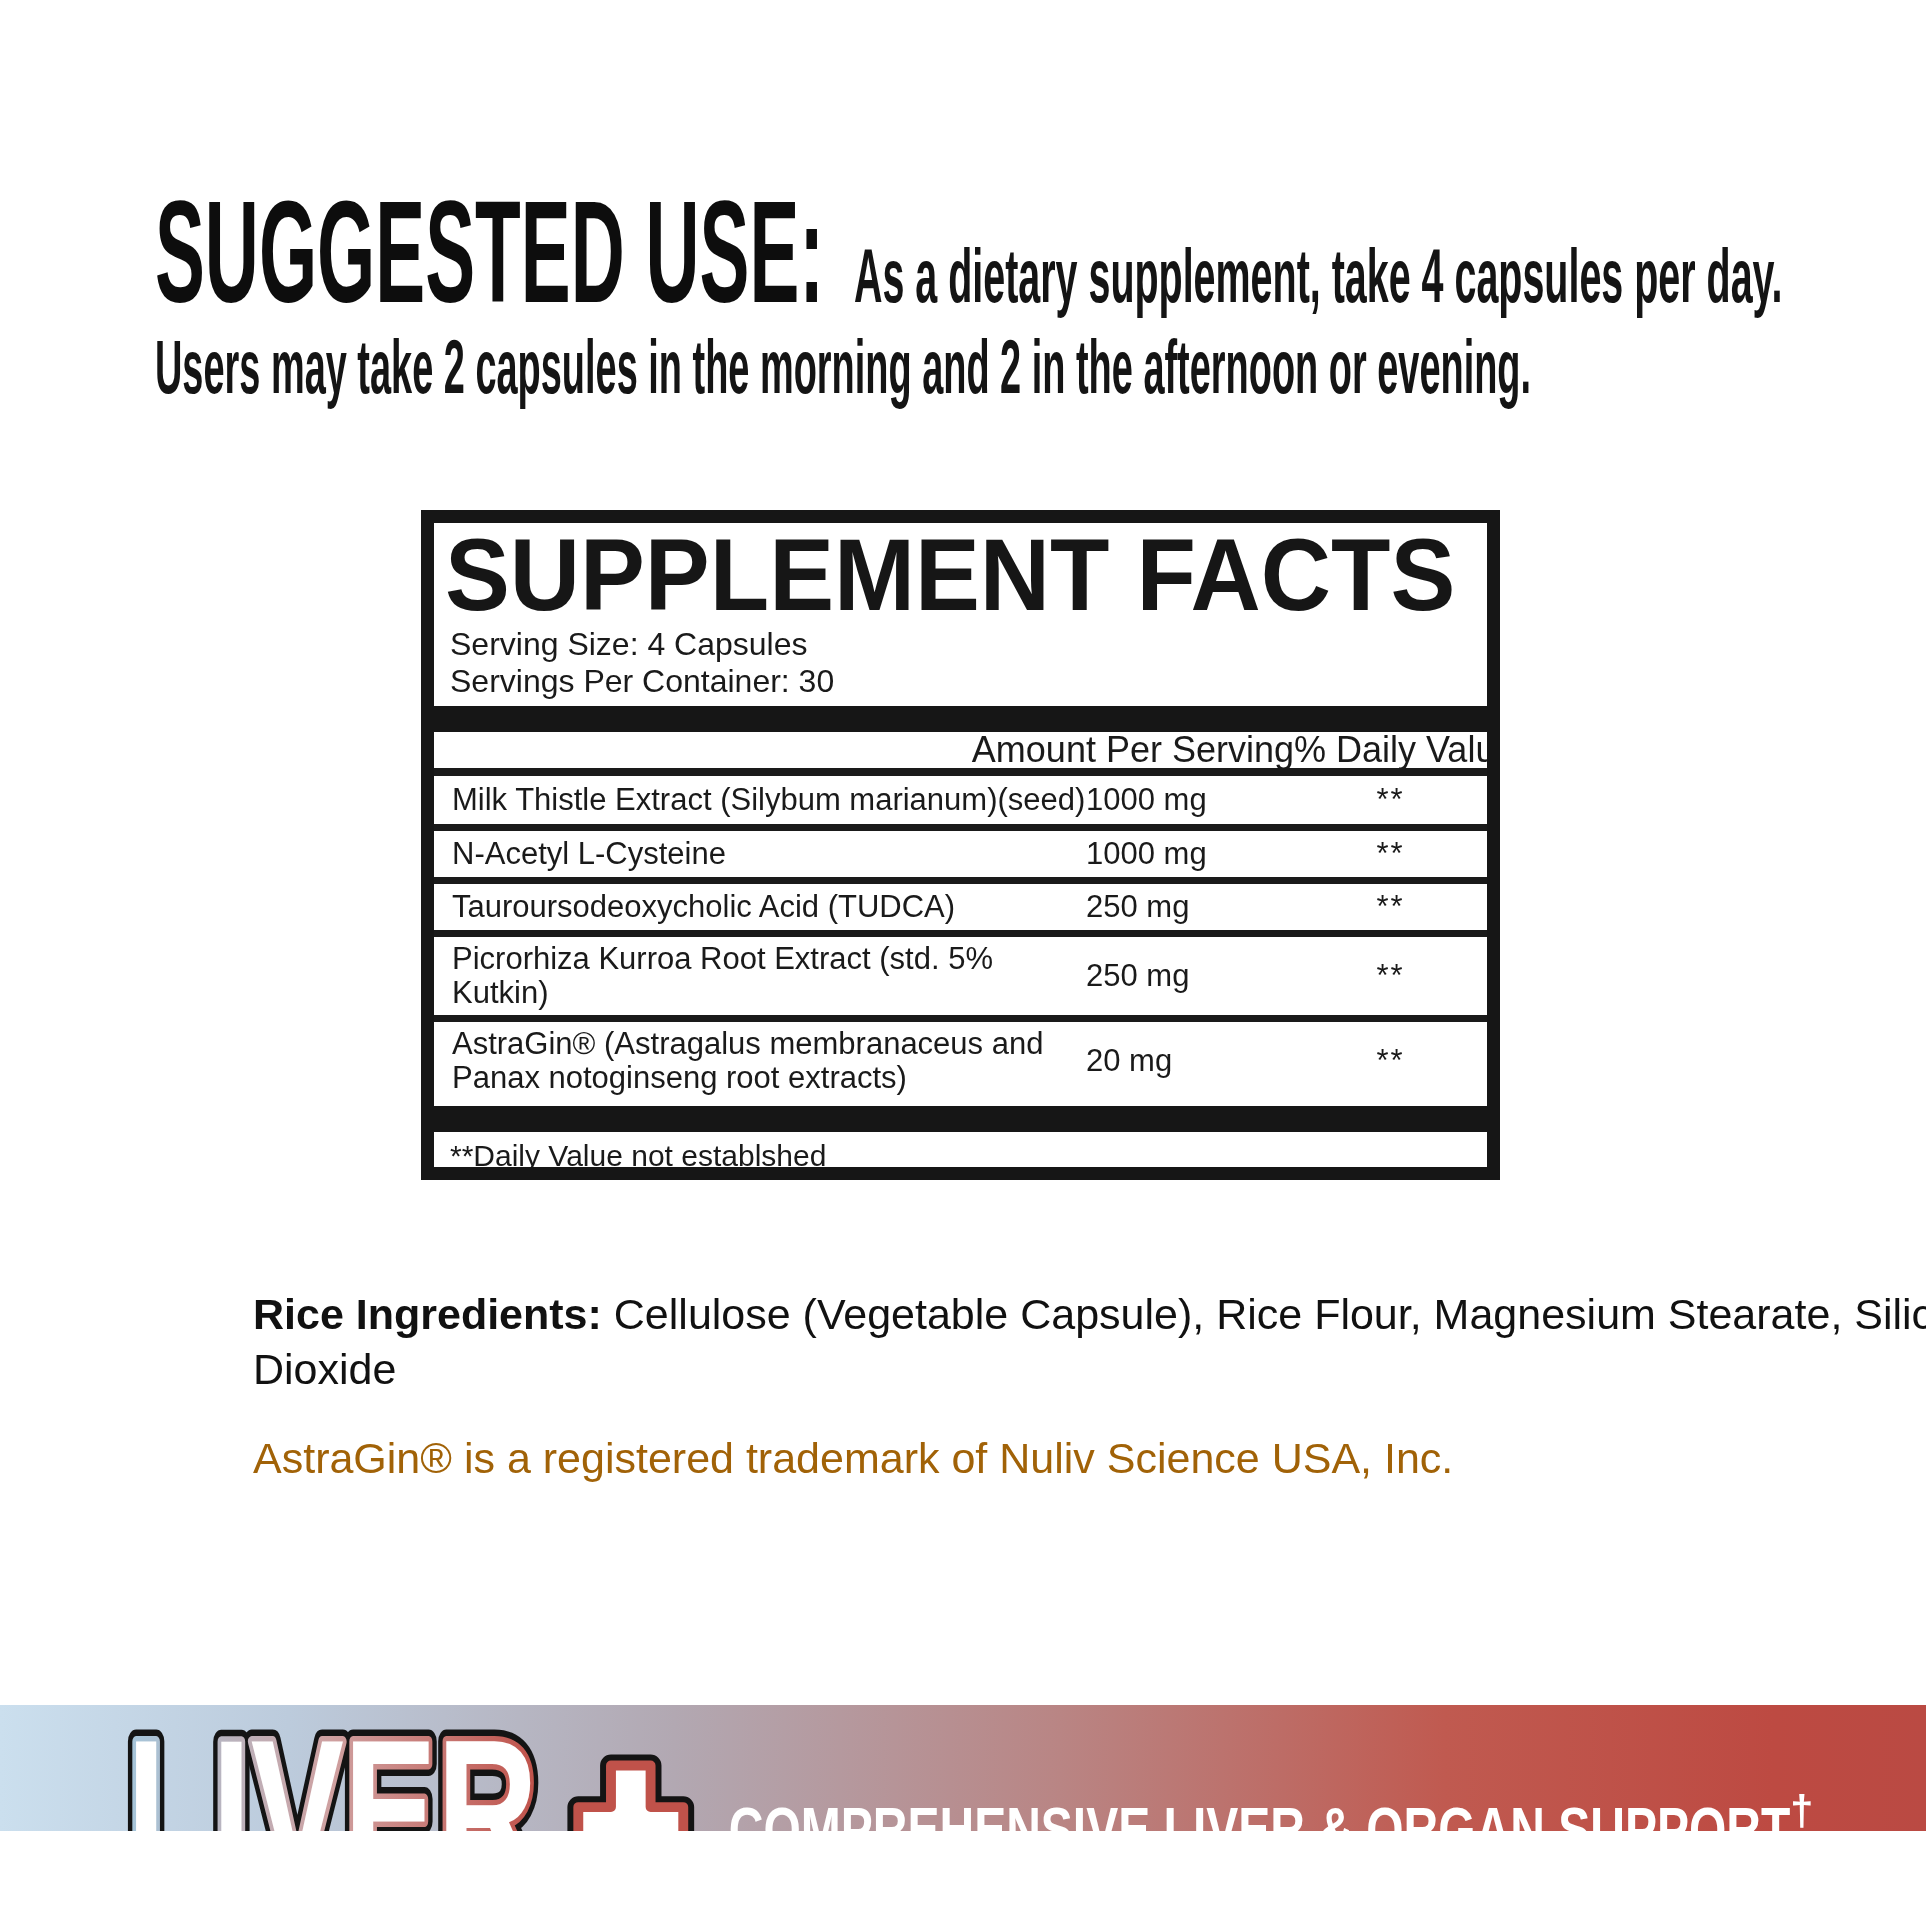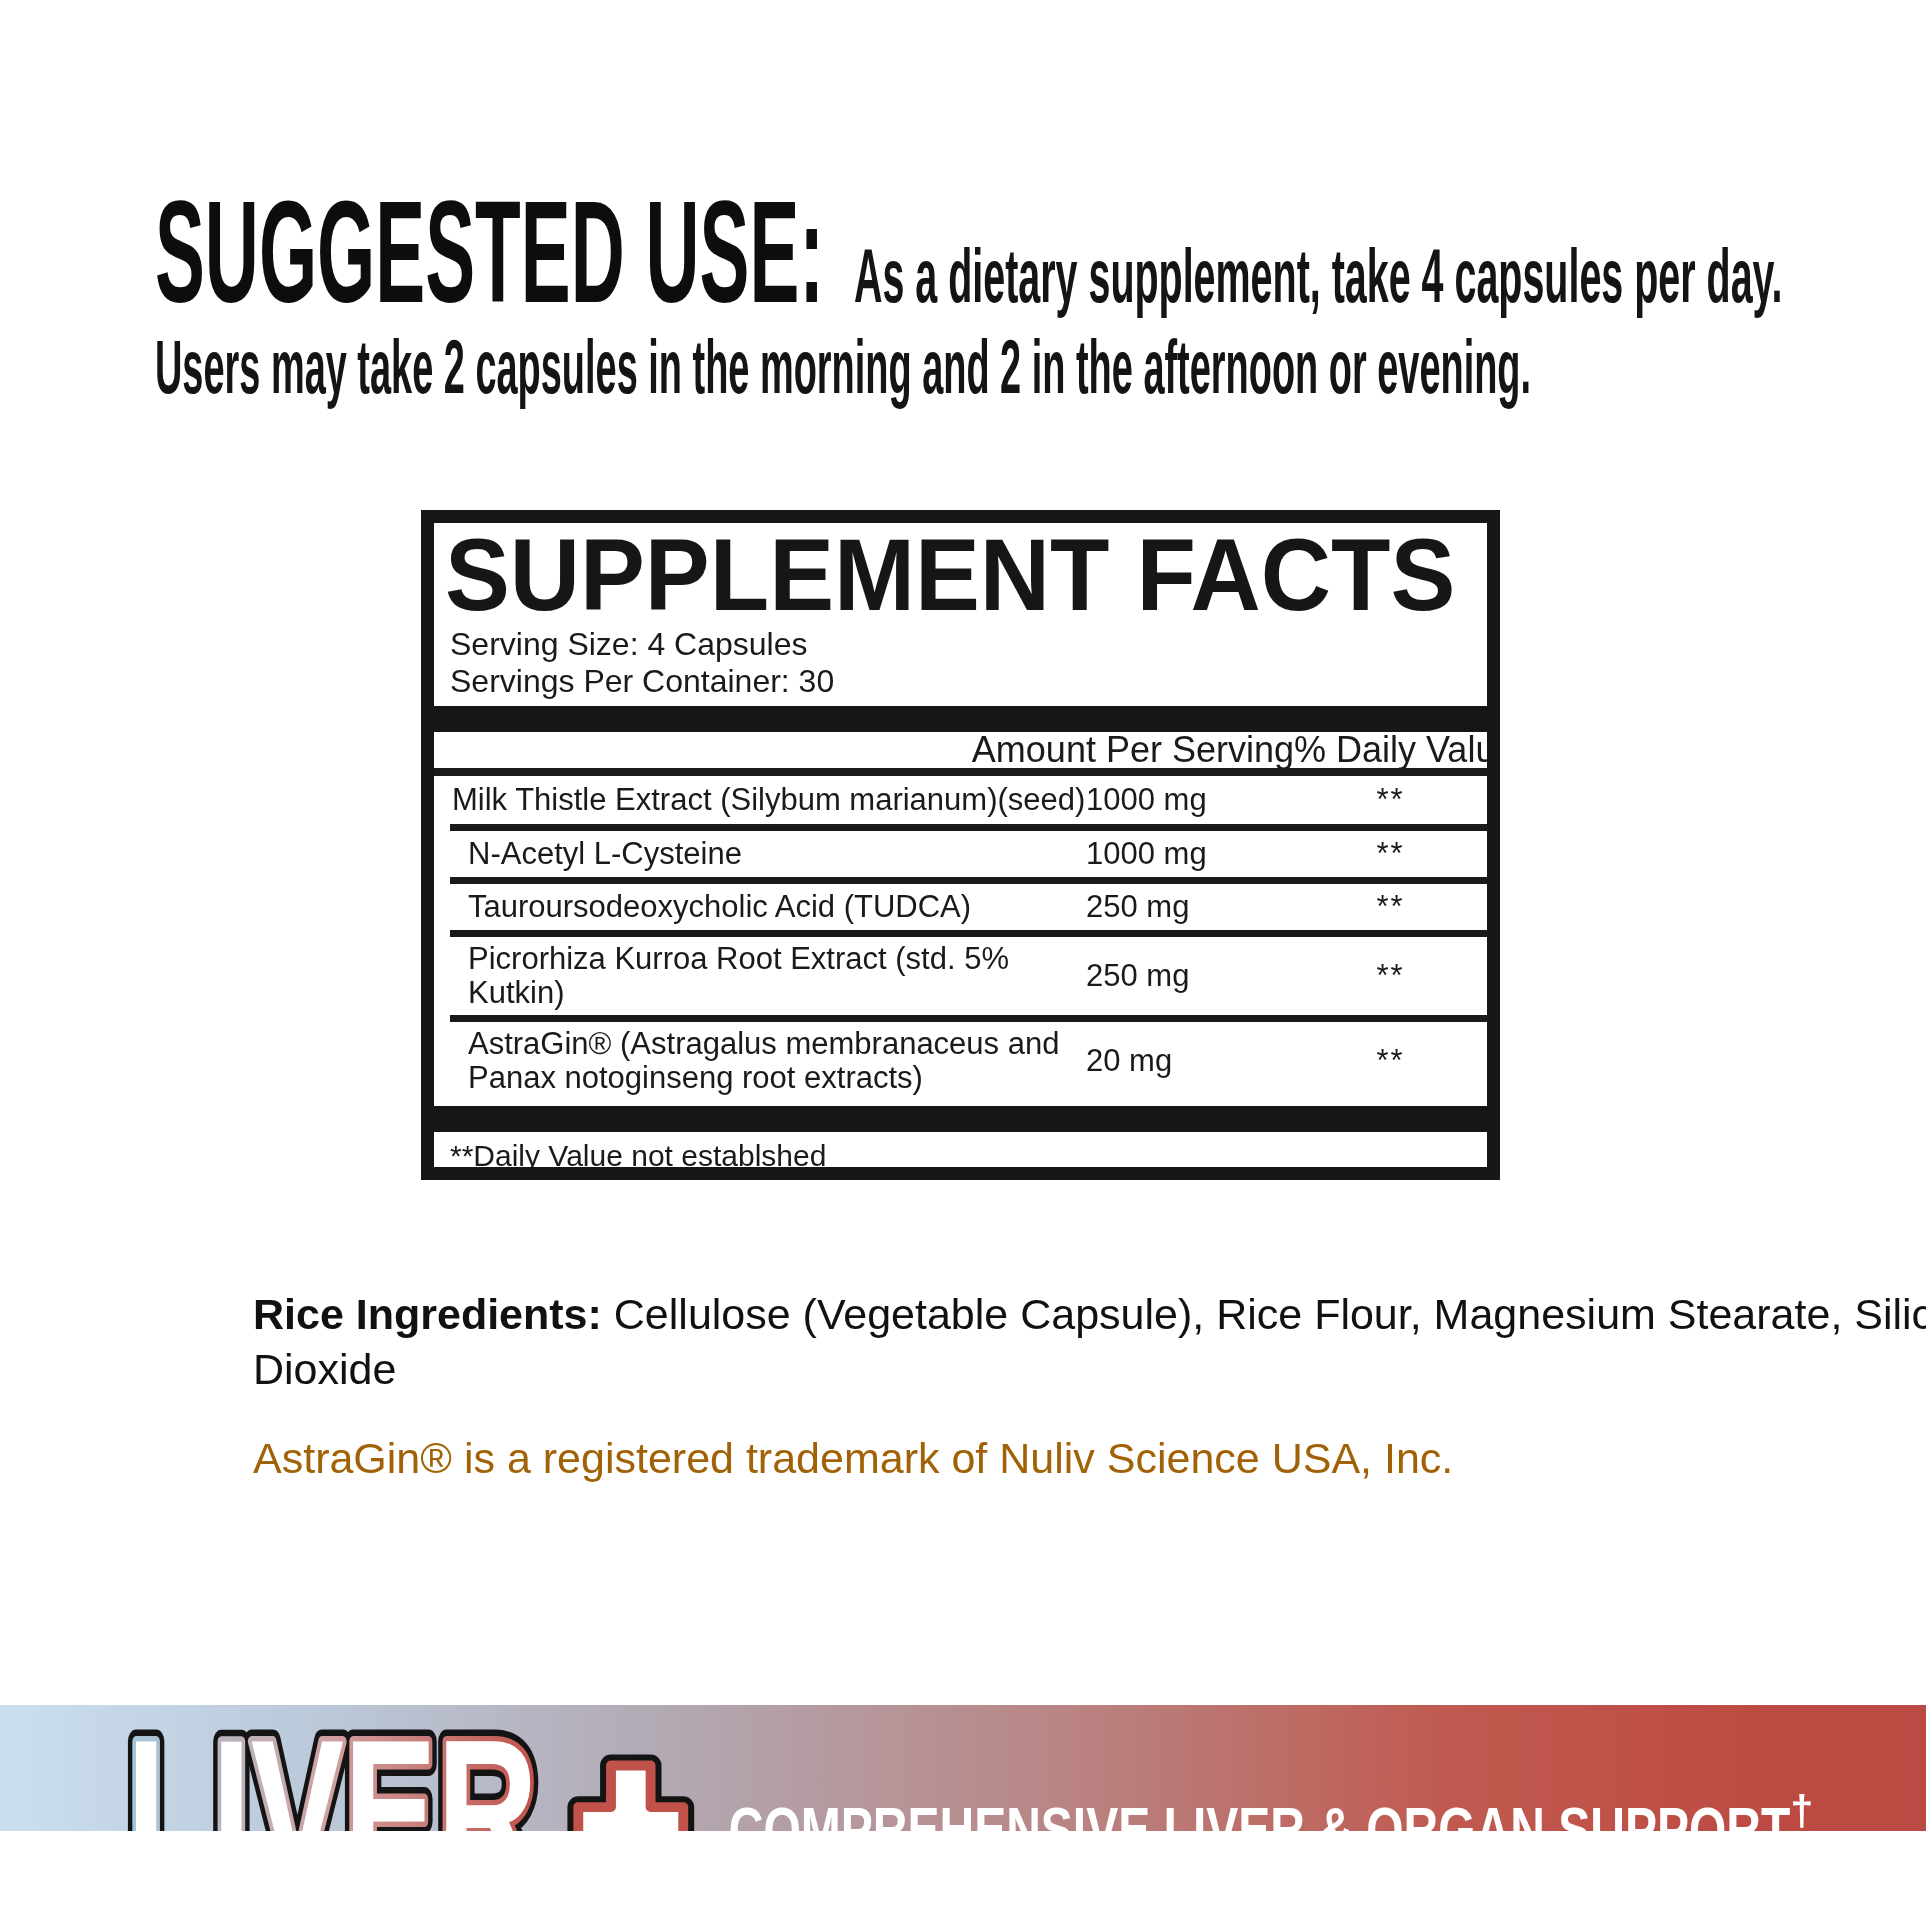--- a/index.html
+++ b/index.html
@@ -22,21 +22,21 @@
   .panel-title-svg { display:block; margin:10px 0 0 10px; }
   .serving { padding:6px 16px 0 16px; font-size:32px; line-height:37px; color:#1a1a1a; }
   .bar { height:26px; background:#161616; margin-top:6px; }
   .hdr {
     display:flex; align-items:center; height:44px;
     border-bottom:8px solid #1a1a1a; font-size:36px; padding-right:0;
   }
   .hdr-amount { margin-left:auto; white-space:nowrap; }
   .hdr-dv { width:193px; text-align:center; white-space:nowrap; }
   .row { display:flex; align-items:center; padding:5px 0; }
-  .row + .row { border-top:7px solid #1a1a1a;margin-left:16px; }
+  .row + .row { border-top:7px solid #1a1a1a; }
   .c-name { flex:1; padding-left:18px; font-size:31px; line-height:34px; }
   .c-amt  { width:208px; text-align:left; padding-right:14px; font-size:31px; white-space:nowrap; }
   .c-dv   { width:193px; text-align:center; font-size:31px; letter-spacing:2px; }
   .rows .row { min-height:48px; }
   .foot { padding:8px 16px 0 16px; font-size:30px; line-height:32px; }
 
   
   .other { position:absolute; left:253px; top:1287px; font-size:43px; line-height:55px; color:#111; }
   .other .l1 { white-space:nowrap; }
   .trademark { position:absolute; left:253px; top:1434px; font-size:43px; color:#a16207; }

